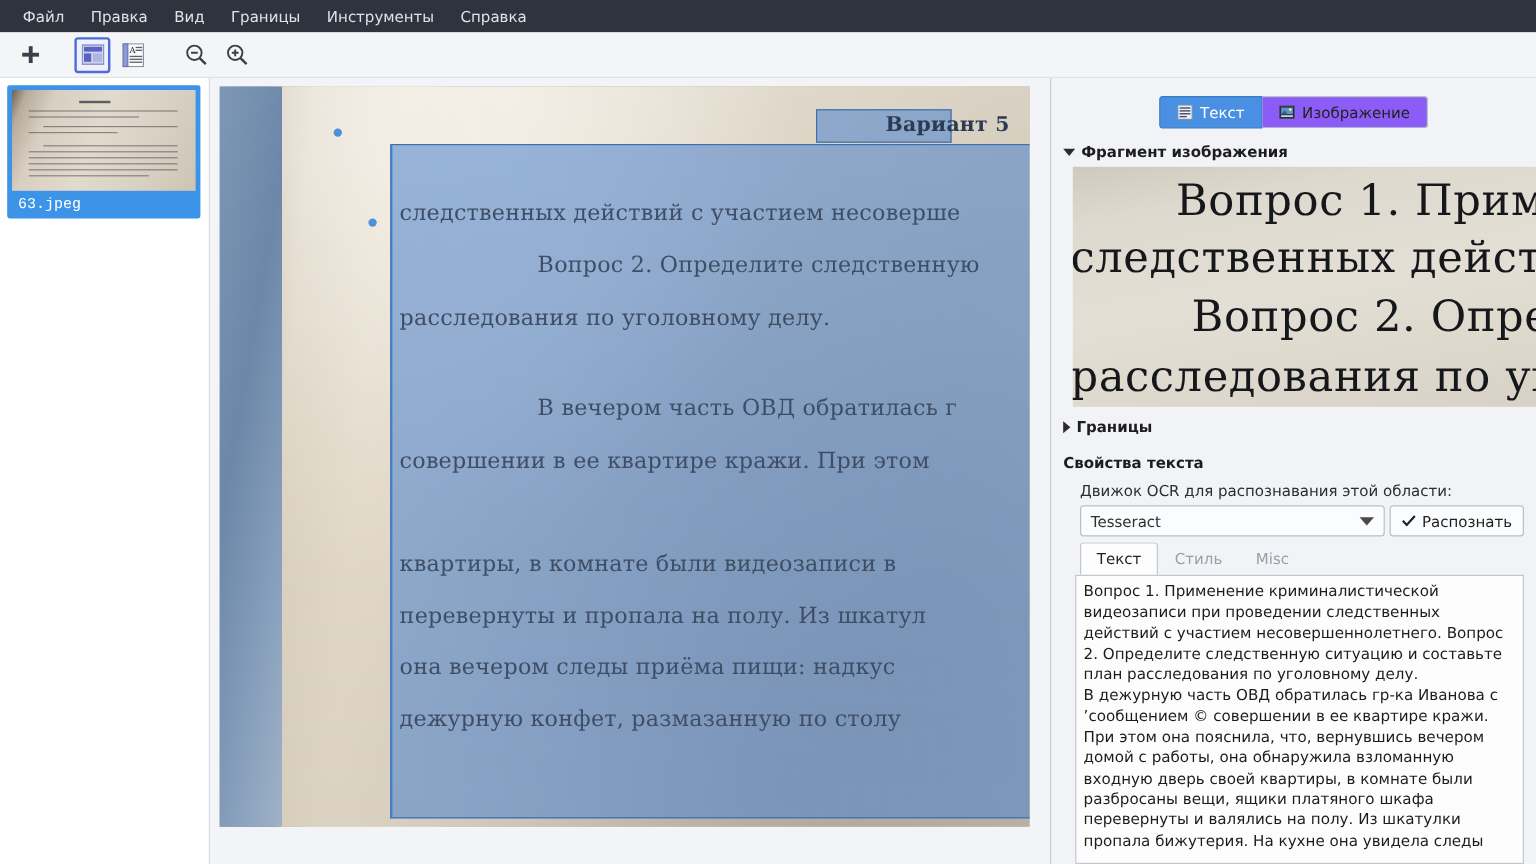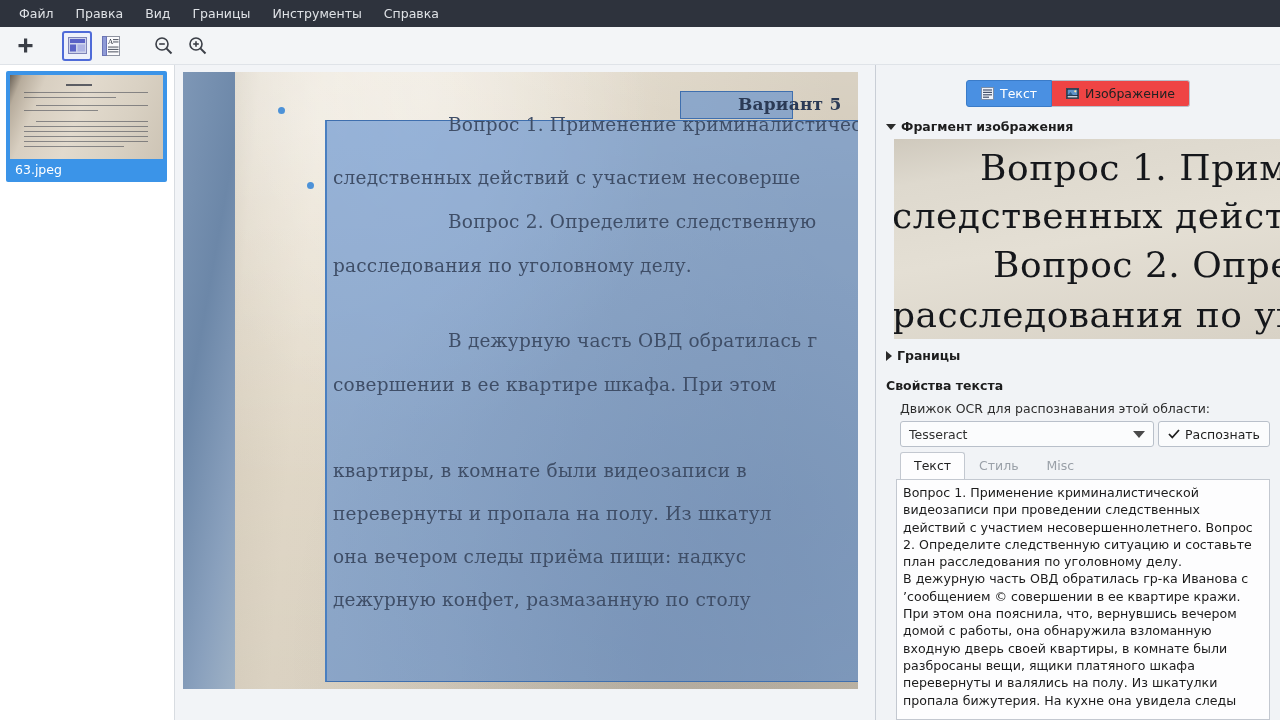--- a/index.html
+++ b/index.html
@@ -88,20 +88,21 @@
   .thumb-img .thead {
     position: absolute;
     height: 2.4px;
     background: rgba(30,35,50,.68);
   }
   .thumb-name {
     color: #ffffff;
     font-size: 12.5px;
     padding: 4px 5px 5px 5px;
     line-height: 14px;
+    font-family: Liberation Mono, monospace;
   }
 
   
   #canvas-area {
     flex: 1 1 auto;
     background: #f2f4f7;
     position: relative;
     overflow: hidden;
   }
   #scan {
@@ -209,21 +210,21 @@
     justify-content: center;
     margin-top: 7px;
     margin-bottom: 12px;
   }
   .seg-btn {
     display: flex; align-items: center; gap: 6px;
     height: 27px;
     padding: 0 14px;
     font-size: 12.5px;
     border: 1px solid #b9c0ca;
-    background: #ef4444;
+    background: #8b5cf6;
     color: #222;
     cursor: default;
   }
   .seg-btn:first-child { border-radius: 3px 0 0 3px; }
   .seg-btn:last-child  { border-radius: 0 3px 3px 0; border-left: none; }
   .seg-btn.active {
     background: #4a90e2;
     border-color: #3a7bc8;
     color: #ffffff;
   }
@@ -433,26 +434,25 @@
       <div class="sheet"></div>
 
       <div class="handle-dot" style="left:95px; top:35px;"></div>
       <div class="handle-dot" style="left:124px; top:110px;"></div>
 
       <div class="sel-region sel-title"></div>
       <div class="sel-region sel-body"></div>
 
       <div class="doc-text doc-title">Вариант 5</div>
 
-      <div class="doc-text doc-line indent" style="top:42px;">Вопрос 1. Применение криминалистичес</div>
       <div class="doc-text doc-line" style="top:95px;">следственных действий с участием несоверше</div>
       <div class="doc-text doc-line indent" style="top:139px;">Вопрос   2.   Определите   следственную</div>
       <div class="doc-text doc-line" style="top:183px;text-align:center;">расследования по уголовному делу.</div>
-      <div class="doc-text doc-line indent" style="top:258px;">В  дежурную  часть  ОВД  обратилась  г</div>
-      <div class="doc-text doc-line" style="top:302px;">совершении в ее квартире шкафа. При этом</div>
+      <div class="doc-text doc-line indent" style="top:258px;">В  вечером  часть  ОВД  обратилась  г</div>
+      <div class="doc-text doc-line" style="top:302px;">совершении в ее квартире кражи. При этом</div>
       <div class="doc-text doc-line" style="top:388px;">квартиры,  в  комнате  были  видеозаписи  в</div>
       <div class="doc-text doc-line" style="top:431px;">перевернуты и пропала на полу. Из шкатул</div>
       <div class="doc-text doc-line" style="top:474px;">она  вечером  следы  приёма  пищи:  надкус</div>
       <div class="doc-text doc-line" style="top:517px;">дежурную  конфет,  размазанную  по  столу</div>
     </div>
   </div>
 
   <div id="rightpanel">
 
     <div class="seg-row">

